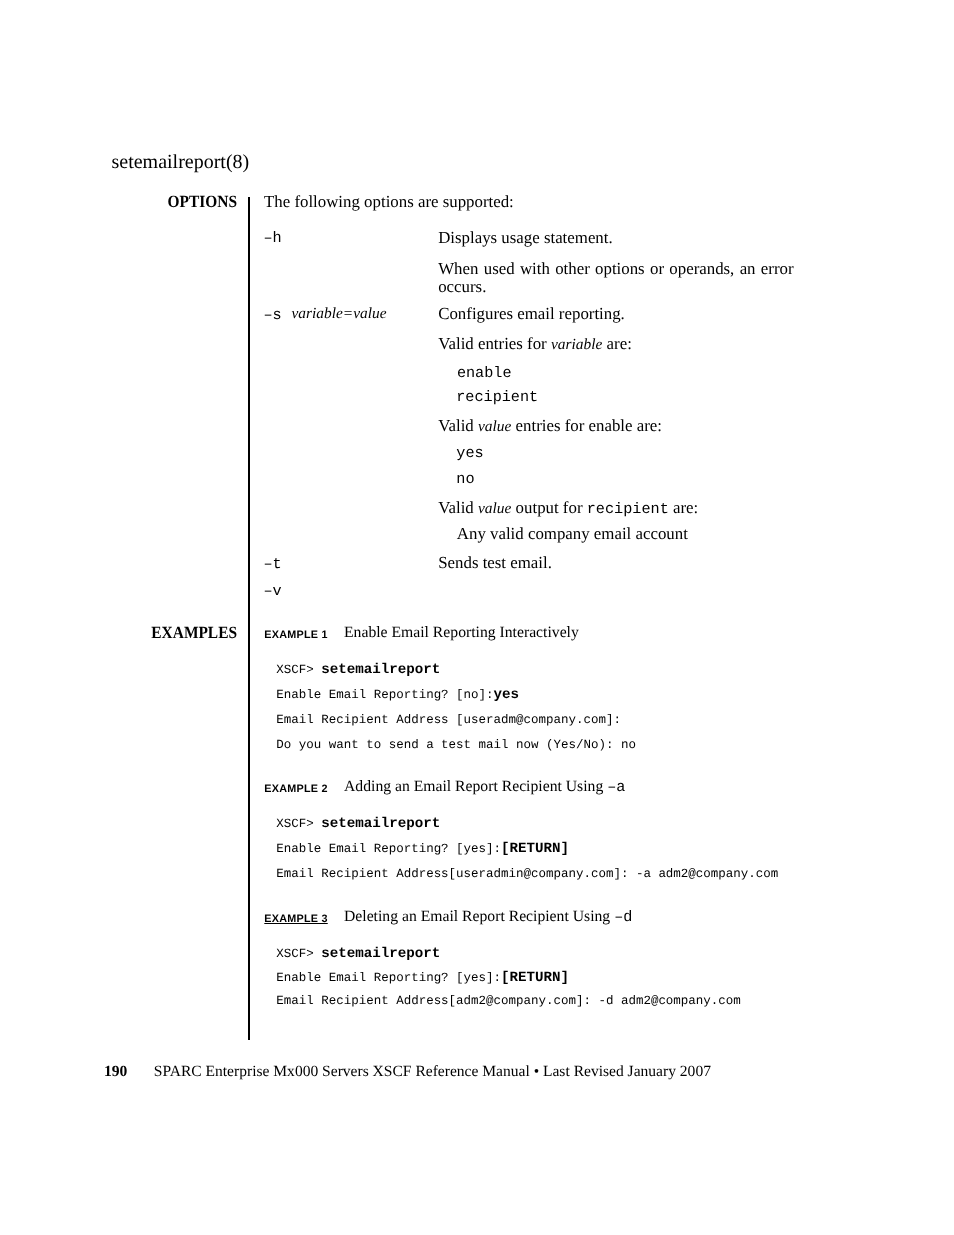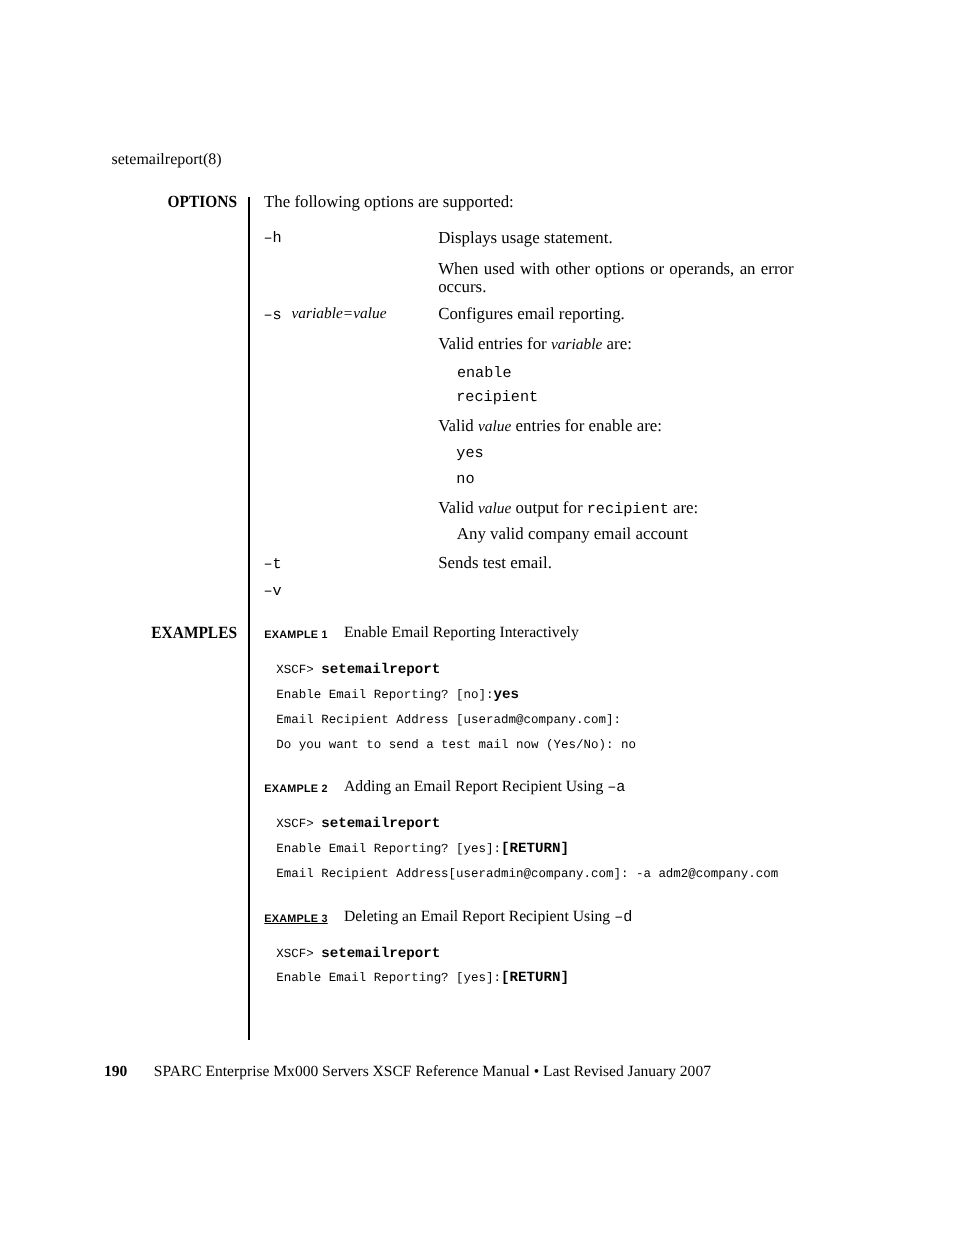--- a/index.html
+++ b/index.html
@@ -2,21 +2,21 @@
 <html><head>
 <meta charset="utf-8">
 <title>setemailreport(8)</title>
 <style>
   html,body{margin:0;padding:0;background:#ffffff;}
   body{width:954px;height:1235px;position:relative;
        font-family:"Liberation Serif",serif;color:#000000;
        -webkit-font-smoothing:antialiased;text-rendering:geometricPrecision;}
   .page{position:absolute;left:0;top:0;width:954px;height:1235px;overflow:hidden;background:#fff;}
 
-  .running-head{position:absolute;left:111.5px;top:151.6px;font-size:16.0px;line-height:1;white-space:nowrap;}
+  .running-head{position:absolute;left:111.5px;top:151.6px;font-size:20px;line-height:1;white-space:nowrap;}
 
   .vrule{position:absolute;left:247.9px;top:196.8px;width:2.1px;height:843px;background:#000000;}
 
   .sec-label{position:absolute;right:716.6px;width:200px;text-align:right;
              font-weight:bold;font-size:17.1px;line-height:1;white-space:nowrap;
              transform:scaleX(0.902);transform-origin:100% 50%;}
 
   .intro{position:absolute;left:264.0px;font-size:16.85px;line-height:18.3px;white-space:nowrap;}
   .opt{position:absolute;left:263.5px;font-family:"Liberation Mono",monospace;font-size:15.2px;line-height:1;white-space:pre;}
   .optv{position:absolute;left:291.5px;font-style:italic;font-size:15.4px;line-height:1;white-space:nowrap;}
@@ -87,17 +87,18 @@
   <div class="ex-label" style="top:784.3px;">EXAMPLE 2</div>
   <div class="ex-title" style="top:778.5px;"><span>Adding an Email Report Recipient Using </span><span class="cmono">–a</span></div>
   <div class="code" style="top:816.5px;"><span>XSCF&gt; </span><b>setemailreport</b></div>
   <div class="code" style="top:841.5px;"><span>Enable Email Reporting? [yes]:</span><b>[RETURN]</b></div>
   <div class="code" style="top:867.7px;"><span>Email Recipient Address[useradmin@company.com]: -a adm2@company.com</span></div>
 
   <div class="ex-label" style="top:914.1px;text-decoration:underline;">EXAMPLE 3</div>
   <div class="ex-title" style="top:909.2px;"><span>Deleting an Email Report Recipient Using </span><span class="cmono">–d</span></div>
   <div class="code" style="top:946.6px;"><span>XSCF&gt; </span><b>setemailreport</b></div>
   <div class="code" style="top:970.8px;"><span>Enable Email Reporting? [yes]:</span><b>[RETURN]</b></div>
+  <div class="code" style="top:995.1px;"><span>Email Recipient Address[adm2@company.com]: -d adm2@company.com</span></div>
 
   <div class="foot-num">190</div>
   <div class="foot-txt">SPARC Enterprise Mx000 Servers XSCF Reference Manual • Last Revised January 2007</div>
 
 </div>
 
 </body></html>

